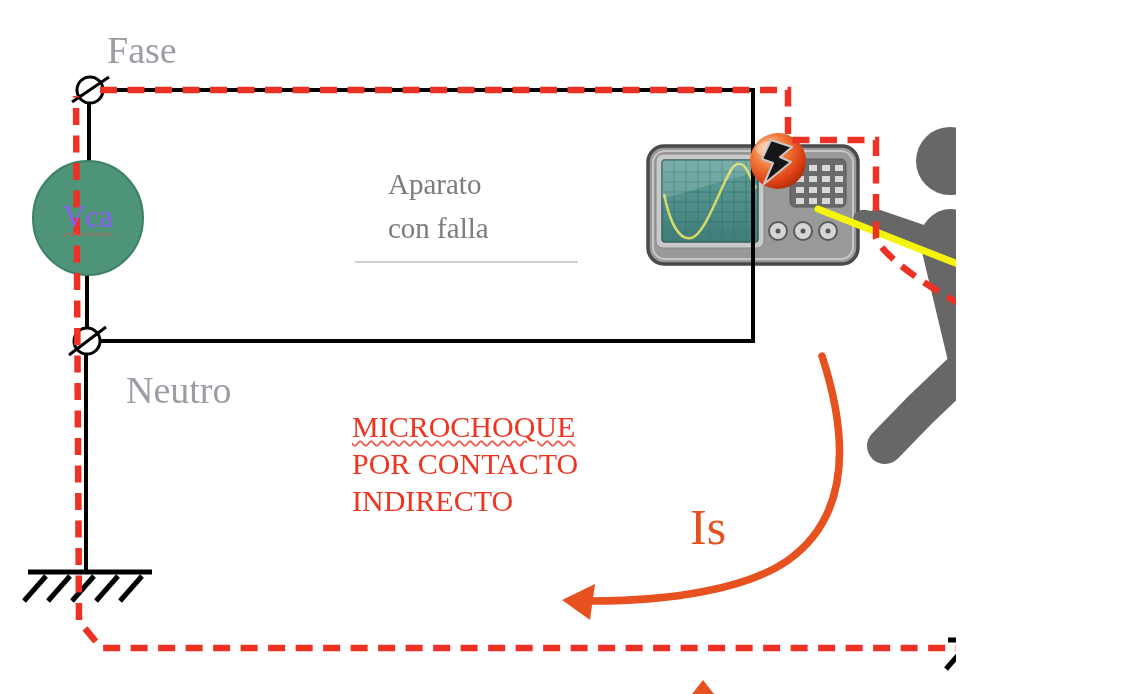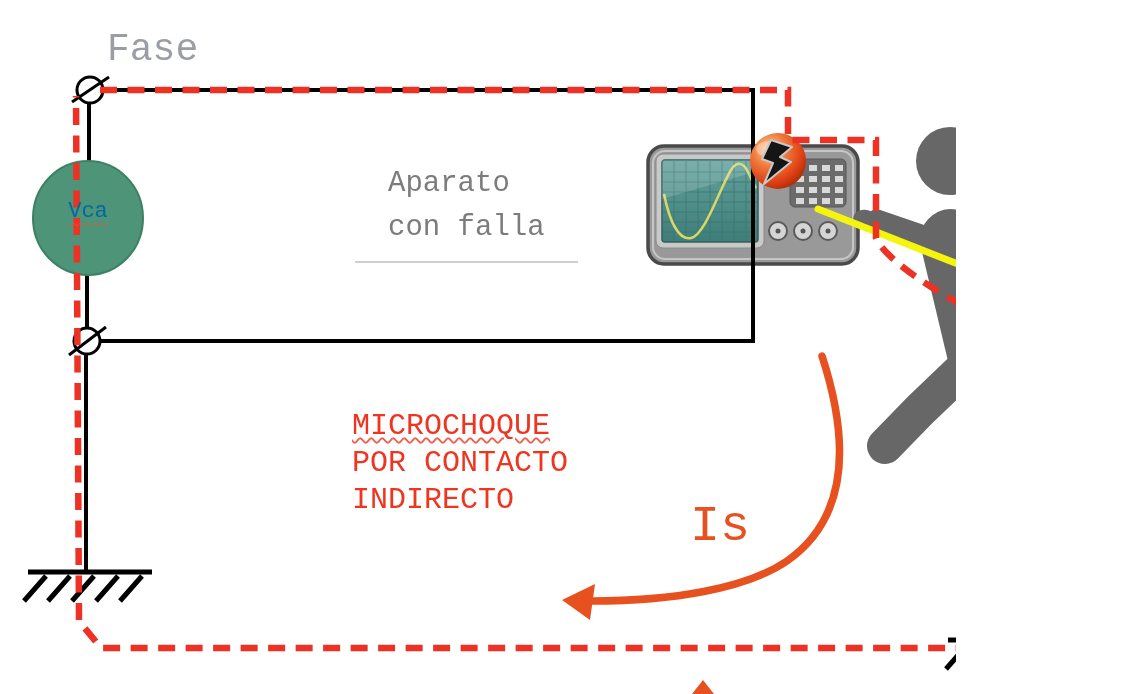--- a/index.html
+++ b/index.html
@@ -1,26 +1,26 @@
 <!DOCTYPE html>
 <html><head>
 <meta charset="utf-8">
 <style>
   html,body{margin:0;padding:0;background:#fff;}
   .stage{
     position:relative;
     width:956px;height:694px;
     background:#ffffff;
-    font-family:Liberation Mono, monospace;
+    font-family:Liberation Serif, serif;
     overflow:hidden;
   }
   .stage svg{position:absolute;left:0;top:0;}
   .lbl{position:absolute;white-space:nowrap;}
   .lbl-phase,.lbl-neutral{font-size:38px;color:#9A9DA4;}
-  .lbl-source{font-size:22px;color:#0369a1;text-align:center;width:110px;
+  .lbl-source{font-size:31px;color:#8b5cf6;text-align:center;width:110px;
     text-decoration:underline wavy #E05545;text-decoration-thickness:1px;text-underline-offset:5px;}
   .caption{font-size:29px;line-height:44px;color:#7C7C7C;}
   .warning{font-size:30px;line-height:37px;color:#EF3420;}
   .wavy{text-decoration:underline wavy #F06050;text-decoration-thickness:2px;text-underline-offset:3px;}
   .lbl-current{font-size:50px;color:#E7511F;}
 </style>
 </head>
 <body>
 
 <div class="stage">
@@ -136,20 +136,21 @@
 
     <g>
       <path d="M822,356 C851,445 847,519 787,561 C746,589 671,601 592,601" fill="none" stroke="#E7511F" stroke-width="7.5" stroke-linecap="round"></path>
       <polygon points="562,600 595,584 590,620" fill="#E7511F"></polygon>
     </g>
     <polygon points="703,680 692,694 714,694" fill="#E7511F"></polygon>
   </svg>
 
   <div class="lbl lbl-phase" style="left:107px;top:28px;">Fase</div>
 
+  <div class="lbl lbl-neutral" style="left:126px;top:368px;">Neutro</div>
 
   <div class="lbl lbl-source" style="left:33px;top:199px;">Vca</div>
 
   <div class="lbl warning" style="left:352px;top:408px;">
     <div class="wavy">MICROCHOQUE</div>
     <div>POR CONTACTO</div>
     <div>INDIRECTO</div>
   </div>
 
   <div class="lbl caption" style="left:388px;top:162px;">

